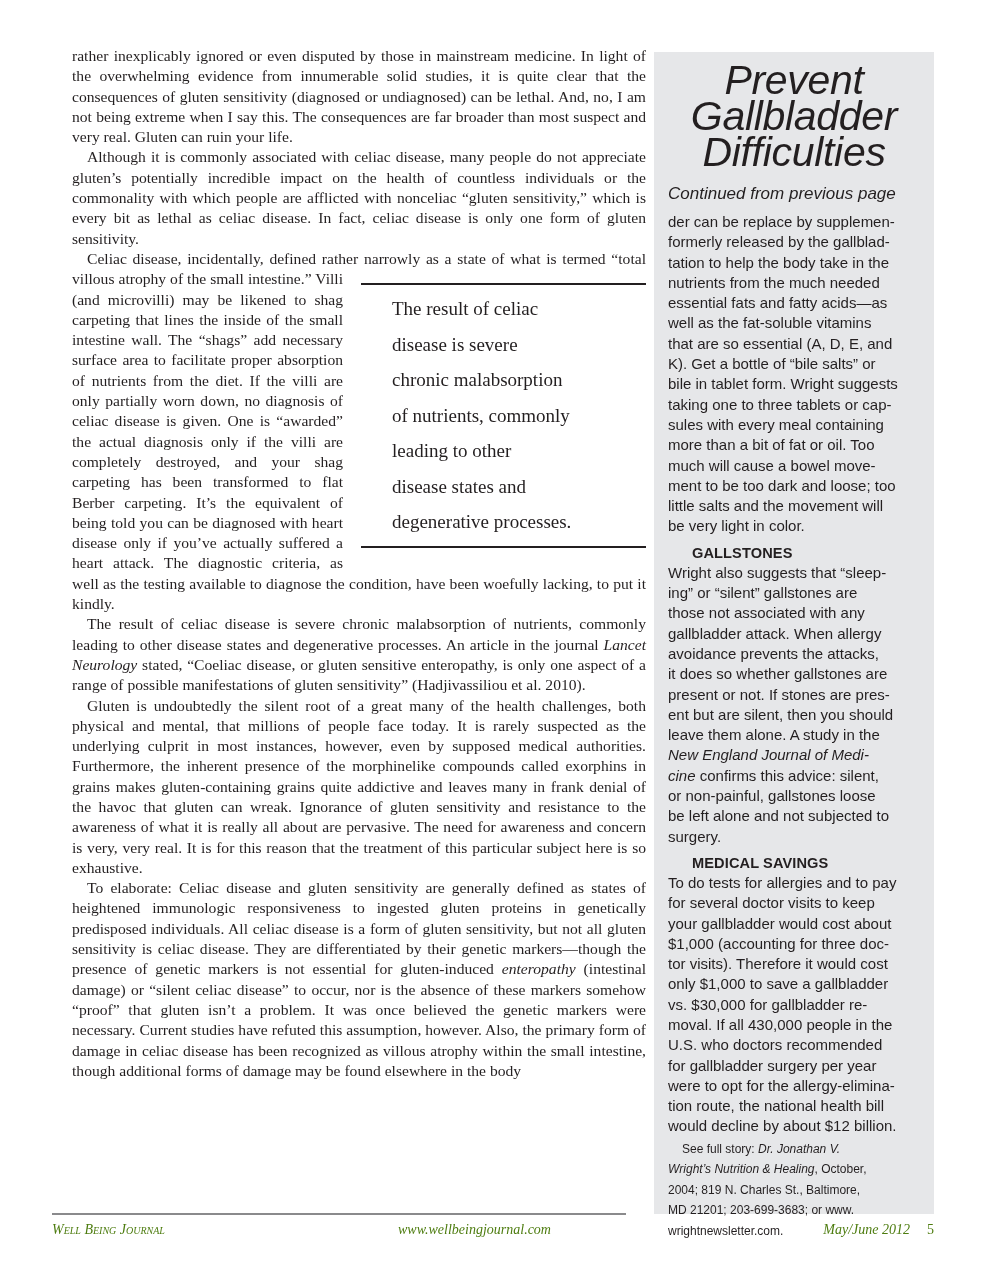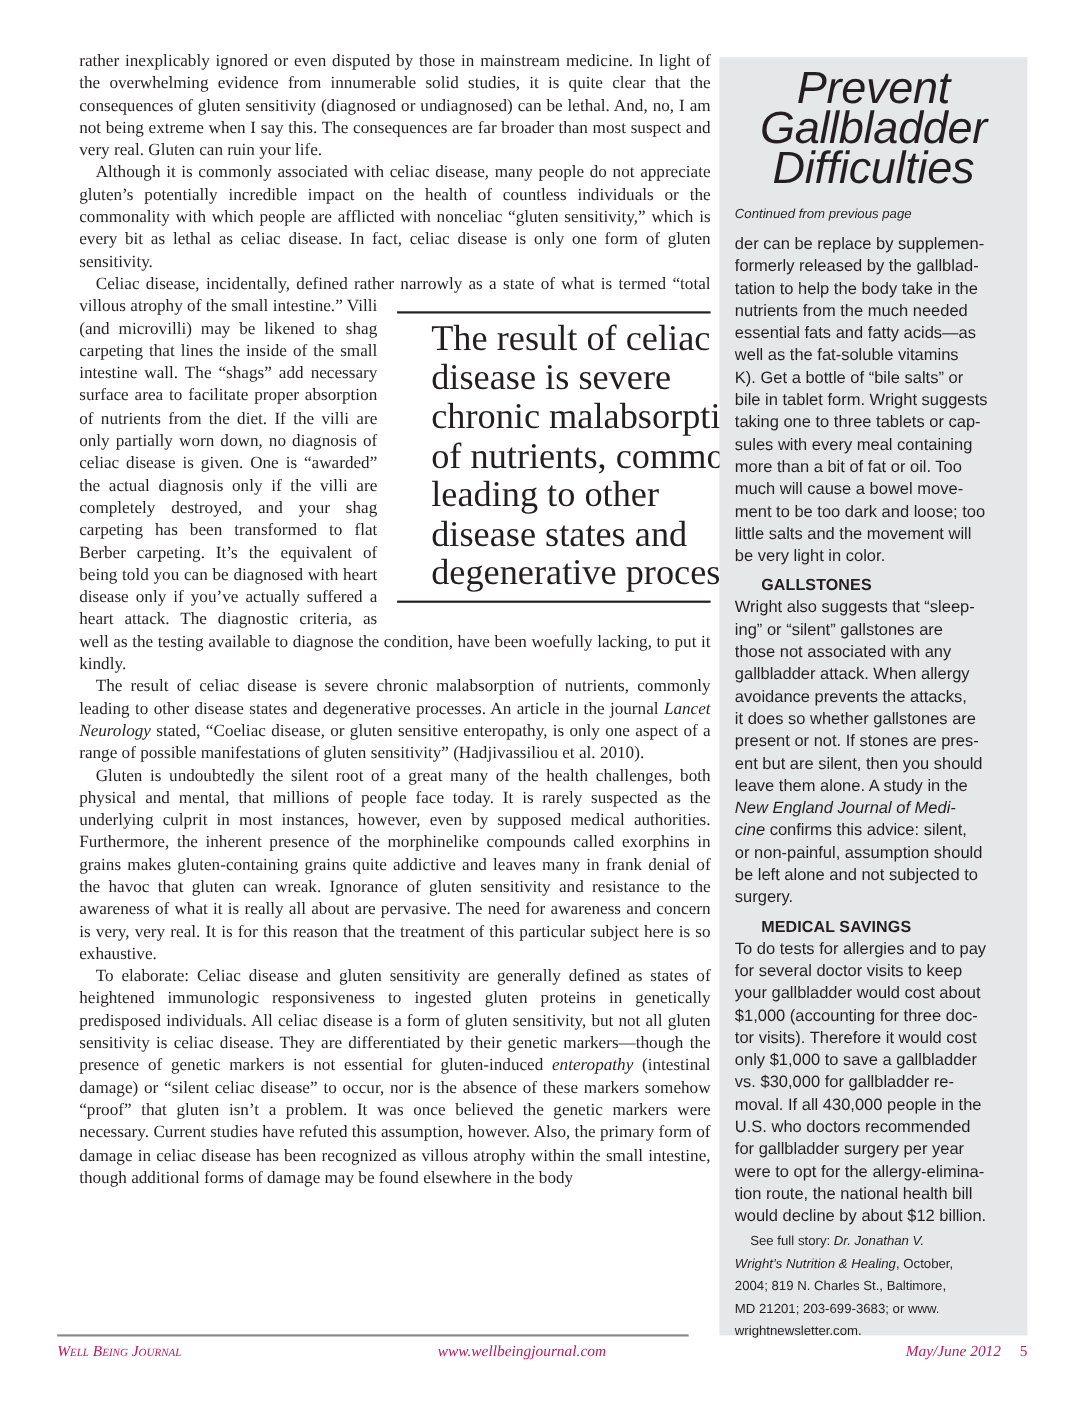--- a/index.html
+++ b/index.html
@@ -24,21 +24,21 @@
     .pull-quote {
       float: right;
       width: 285px;
       margin-top: 14px;
       margin-left: 18px;
       margin-bottom: 8px;
       border-top: 2px solid #231f20;
       border-bottom: 2px solid #231f20;
       padding: 6px 0 6px 16px;
       font-family: "Liberation Serif", "DejaVu Serif", serif;
-      font-size: 33px;
+      font-size: 19px;
       line-height: 35.5px;
       color: #231f20;
       text-align: left;
     }
     .pull-quote span { display: block; white-space: nowrap; }
 
     .sidebar {
       position: absolute;
       left: 654px; top: 52px;
       width: 280px; height: 1162px;
@@ -53,21 +53,21 @@
       font-size: 41px;
       line-height: 36px;
       text-align: center;
       margin-left: -8px;
       margin-right: -8px;
       color: #231f20;
       letter-spacing: -0.3px;
     }
     .sidebar-continued {
       font-style: italic;
-      font-size: 12px;
+      font-size: 17px;
       line-height: 16px;
       margin-top: 16px;
       margin-bottom: 10px;
     }
     .sidebar-body {
       font-size: 15px;
       line-height: 20.3px;
     }
     .sidebar-body .line { display: block; white-space: nowrap; }
     .sidebar-heading {
@@ -92,21 +92,21 @@
       width: 574px; height: 1.5px;
       background: #8a8a8c;
     }
     .footer {
       position: absolute;
       left: 52px; top: 1222px;
       width: 882px; height: 20px;
       font-family: "Liberation Serif", "DejaVu Serif", serif;
       font-style: italic;
       font-size: 14px;
-      color: #be185d;
+      color: #4d7c0f;
     }
     .footer .journal {
       position: absolute; left: 0; top: 0;
       font-variant: small-caps;
       font-size: 14px;
     }
     .footer .url {
       position: absolute; left: 346px; top: 0;
     }
     .footer .date {
@@ -143,20 +143,21 @@
     <div>Difficulties</div>
   </div>
   <div class="sidebar-continued">Continued from previous page</div>
   <div class="sidebar-body" id="sb-intro">
       <span class="line">der can be replace by supplemen-</span>
       <span class="line">formerly released by the gallblad-</span>
       <span class="line">tation to help the body take in the</span>
       <span class="line">nutrients from the much needed</span>
       <span class="line">essential fats and fatty acids—as</span>
       <span class="line">well as the fat-soluble vitamins</span>
+      <span class="line">that are so essential (A, D, E, and</span>
       <span class="line">K). Get a bottle of “bile salts” or</span>
       <span class="line">bile in tablet form. Wright suggests</span>
       <span class="line">taking one to three tablets or cap-</span>
       <span class="line">sules with every meal containing</span>
       <span class="line">more than a bit of fat or oil. Too</span>
       <span class="line">much will cause a bowel move-</span>
       <span class="line">ment to be too dark and loose; too</span>
       <span class="line">little salts and the movement will</span>
       <span class="line">be very light in color.</span>
     </div>
@@ -169,21 +170,21 @@
         <span class="line">gallbladder attack. When allergy</span>
         <span class="line">avoidance prevents the attacks,</span>
         <span class="line">it does so whether gallstones are</span>
         <span class="line">present or not. If stones are pres-</span>
         <span class="line">ent but are silent, then you should</span>
         <span class="line">leave them alone. A study in the</span>
       </div>
     <span class="line"><em>New England Journal of Medi-</em></span>
     <span class="line"><em>cine</em><span> confirms this advice: silent,</span></span>
     <div id="sb-gall-b">
-        <span class="line">or non-painful, assumption should</span>
+        <span class="line">or non-painful, gallstones loose</span>
         <span class="line">be left alone and not subjected to</span>
         <span class="line">surgery.</span>
       </div>
   </div>
   <div class="sidebar-heading">MEDICAL SAVINGS</div>
   <div class="sidebar-body" id="sb-savings">
       <span class="line">To do tests for allergies and to pay</span>
       <span class="line">for several doctor visits to keep</span>
       <span class="line">your gallbladder would cost about</span>
       <span class="line">$1,000 (accounting for three doc-</span>

